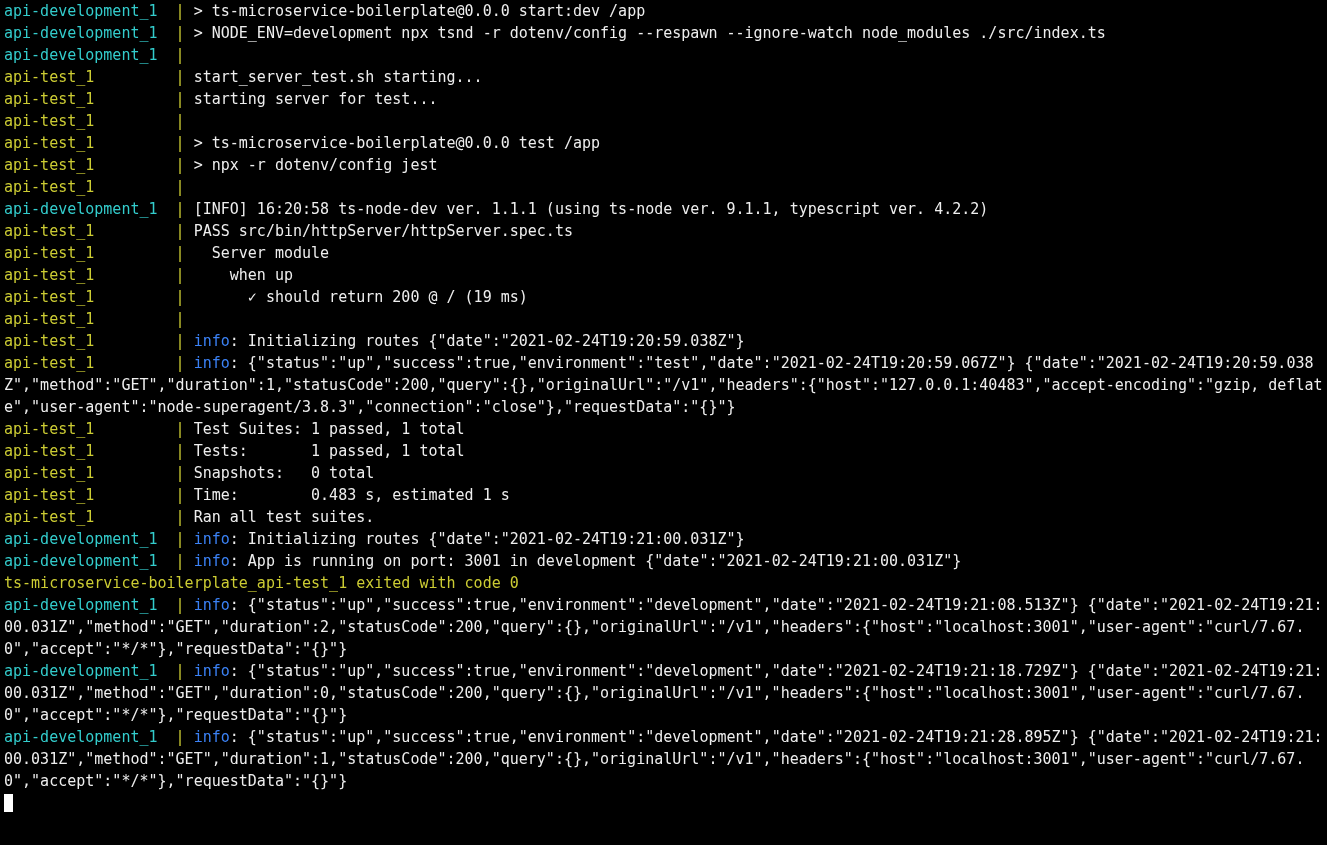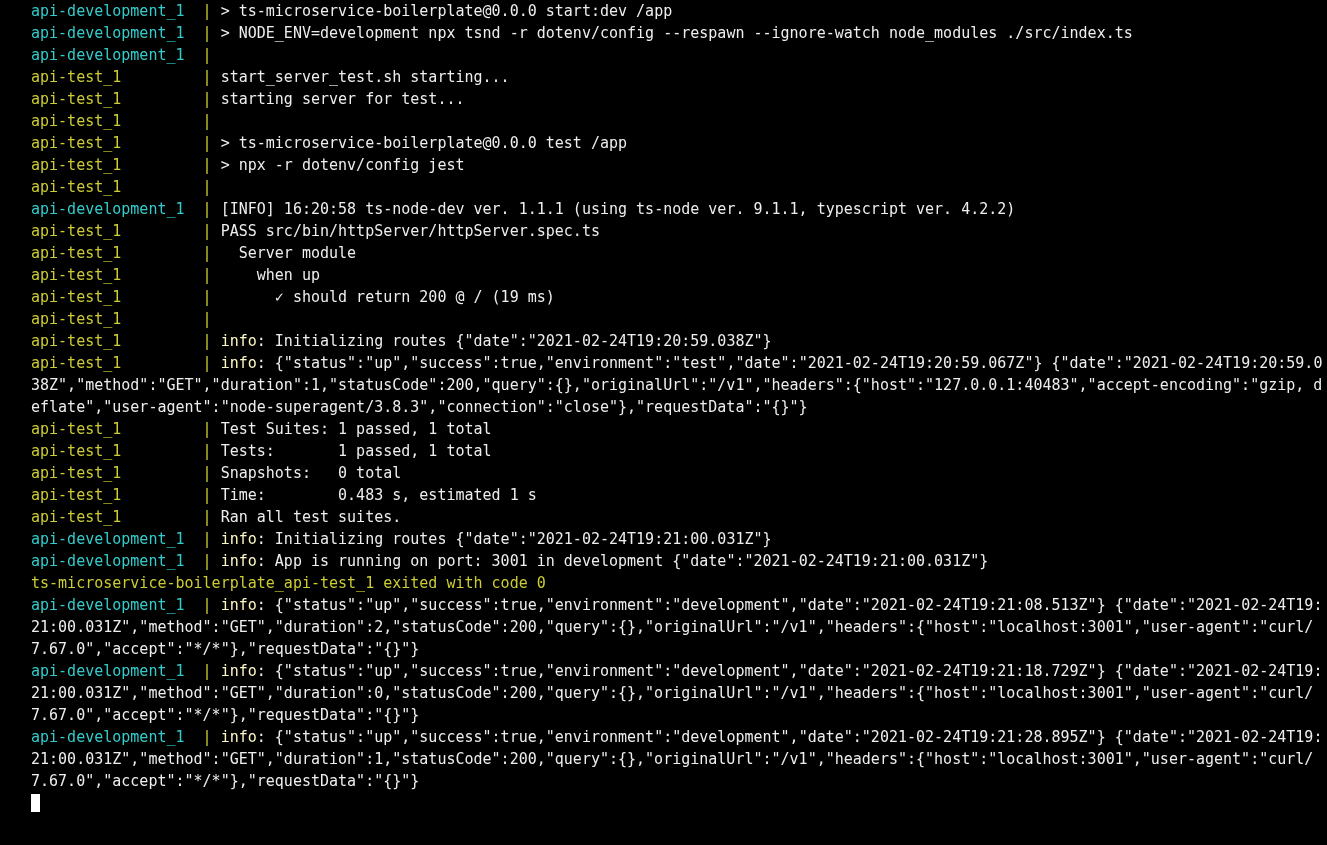--- a/index.html
+++ b/index.html
@@ -14,25 +14,24 @@
     height: 845px;
     overflow: hidden;
   }
   .terminal {
     padding: 0px 4px;
     white-space: pre;
   }
   .line {
     white-space: pre-wrap;
     word-break: break-all;
-    margin-left: 27px;
   }
   .c-cyan   { color: #33cccc; }
   .c-yellow { color: #cccc33; }
-  .c-green  { color: #fef9c3; }
+  .c-green  { color: #3b82f6; }
   .c-white  { color: #eeeeee; }
   .cursor {
     display: inline-block;
     width: 9px;
     height: 18px;
     background: #ffffff;
     vertical-align: text-bottom;
   }
 </style>
 </head>

